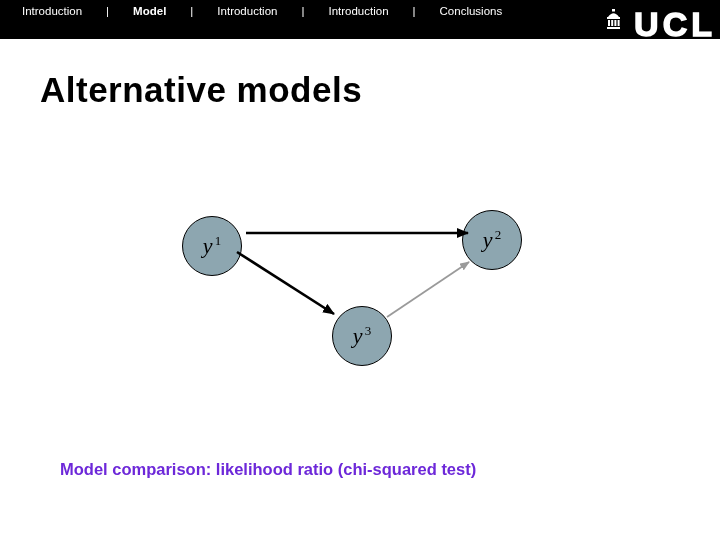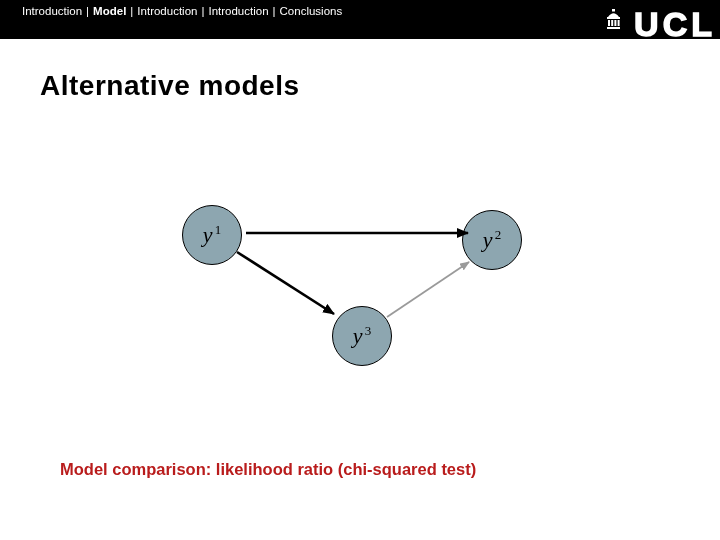--- a/index.html
+++ b/index.html
@@ -7,51 +7,51 @@
     position:relative;width:720px;height:540px;background:#fff;
     font-family:"Liberation Sans",sans-serif;overflow:hidden;
   }
   
   .topbar{
     position:absolute;top:0;left:0;width:720px;height:39px;
     background:var(--topbar-bg,#000);
   }
   .nav{
     position:absolute;left:22px;top:0;height:21px;
-    display:flex;align-items:center;gap:4px;
+    display:flex;align-items:center;gap:24px;
     color:var(--topbar-text,#fff);font-size:11.5px;white-space:nowrap;
   }
   .nav-item{cursor:pointer;}
   .nav-item.active{font-weight:bold;}
   .logo{
     position:absolute;right:4px;top:0;height:39px;
     display:flex;align-items:flex-end;gap:12px;padding-bottom:1px;
   }
   .logo-icon{display:block;margin-bottom:10px;}
   .logo-text{
     color:#fff;font-weight:bold;font-size:34px;line-height:0.82;
     letter-spacing:4px;-webkit-text-stroke:1.4px #fff;
   }
   
   .title{
     position:absolute;left:40px;top:70px;
-    font-size:28px;font-weight:bold;color:#000;letter-spacing:0.5px;
+    font-size:35px;font-weight:bold;color:#000;letter-spacing:0.5px;
   }
   .caption{
     position:absolute;left:60px;top:460px;
-    font-size:16.5px;font-weight:bold;color:#b91c1c;
+    font-size:16.5px;font-weight:bold;color:#6d28d9;
   }
   
   .node{
     position:absolute;width:60px;height:60px;border-radius:50%;
     background:var(--node-fill,#8da6b0);
     border:1.6px solid var(--node-border,#000);box-sizing:border-box;
     display:flex;align-items:center;justify-content:center;
   }
-  #node-y1{left:182px;top:205px;align-items:center;}
+  #node-y1{left:182px;top:216px;align-items:center;}
   #node-y2{left:462px;top:210px;}
   #node-y3{left:332px;top:306px;}
   .node-label{
     font-family:"Liberation Serif",serif;font-style:italic;
     font-size:22px;color:#000;line-height:1;
   }
   .node-label sup{font-size:13px;font-style:normal;margin-left:2px;}
   svg.arrows{position:absolute;left:0;top:0;pointer-events:none;}
   .edge-black{stroke:var(--edge-black,#000);stroke-width:2.6;}
   .edge-gray{stroke:var(--edge-gray,#9a9a9a);stroke-width:1.8;}

